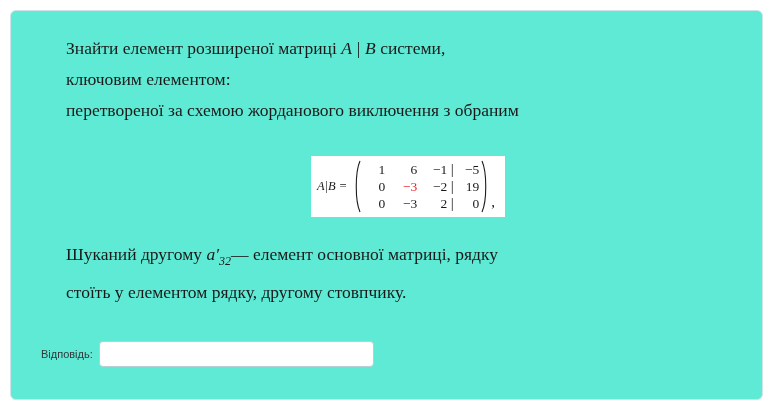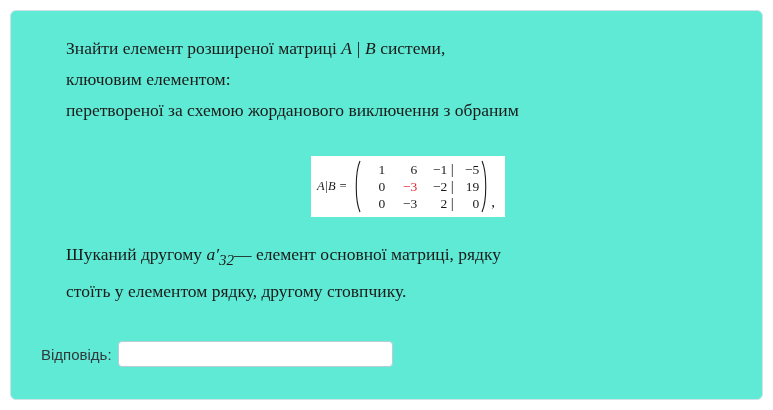--- a/index.html
+++ b/index.html
@@ -94,32 +94,32 @@
     line-height: 31px;
     color: #1a1a1a;
   }
   .sub-var {
     font-style: italic;
     position: relative;
     display: inline-block;
     white-space: nowrap;
   }
   .sub-var sub {
-    font-size: 15px;
+    font-size: 12px;
   }
   .answer-row {
     position: absolute;
     left: 30px;
     top: 330px;
     display: flex;
     align-items: center;
   }
   .answer-label {
     font-family: "Liberation Sans", sans-serif;
-    font-size: 15px;
+    font-size: 11px;
     color: #30393c;
     margin-right: 6px;
   }
   .answer-input {
     width: 275px;
     height: 26px;
     border: 1px solid #b9ced4;
     border-radius: 4px;
     background: #ffffff;
     font-family: "Liberation Sans", sans-serif;

